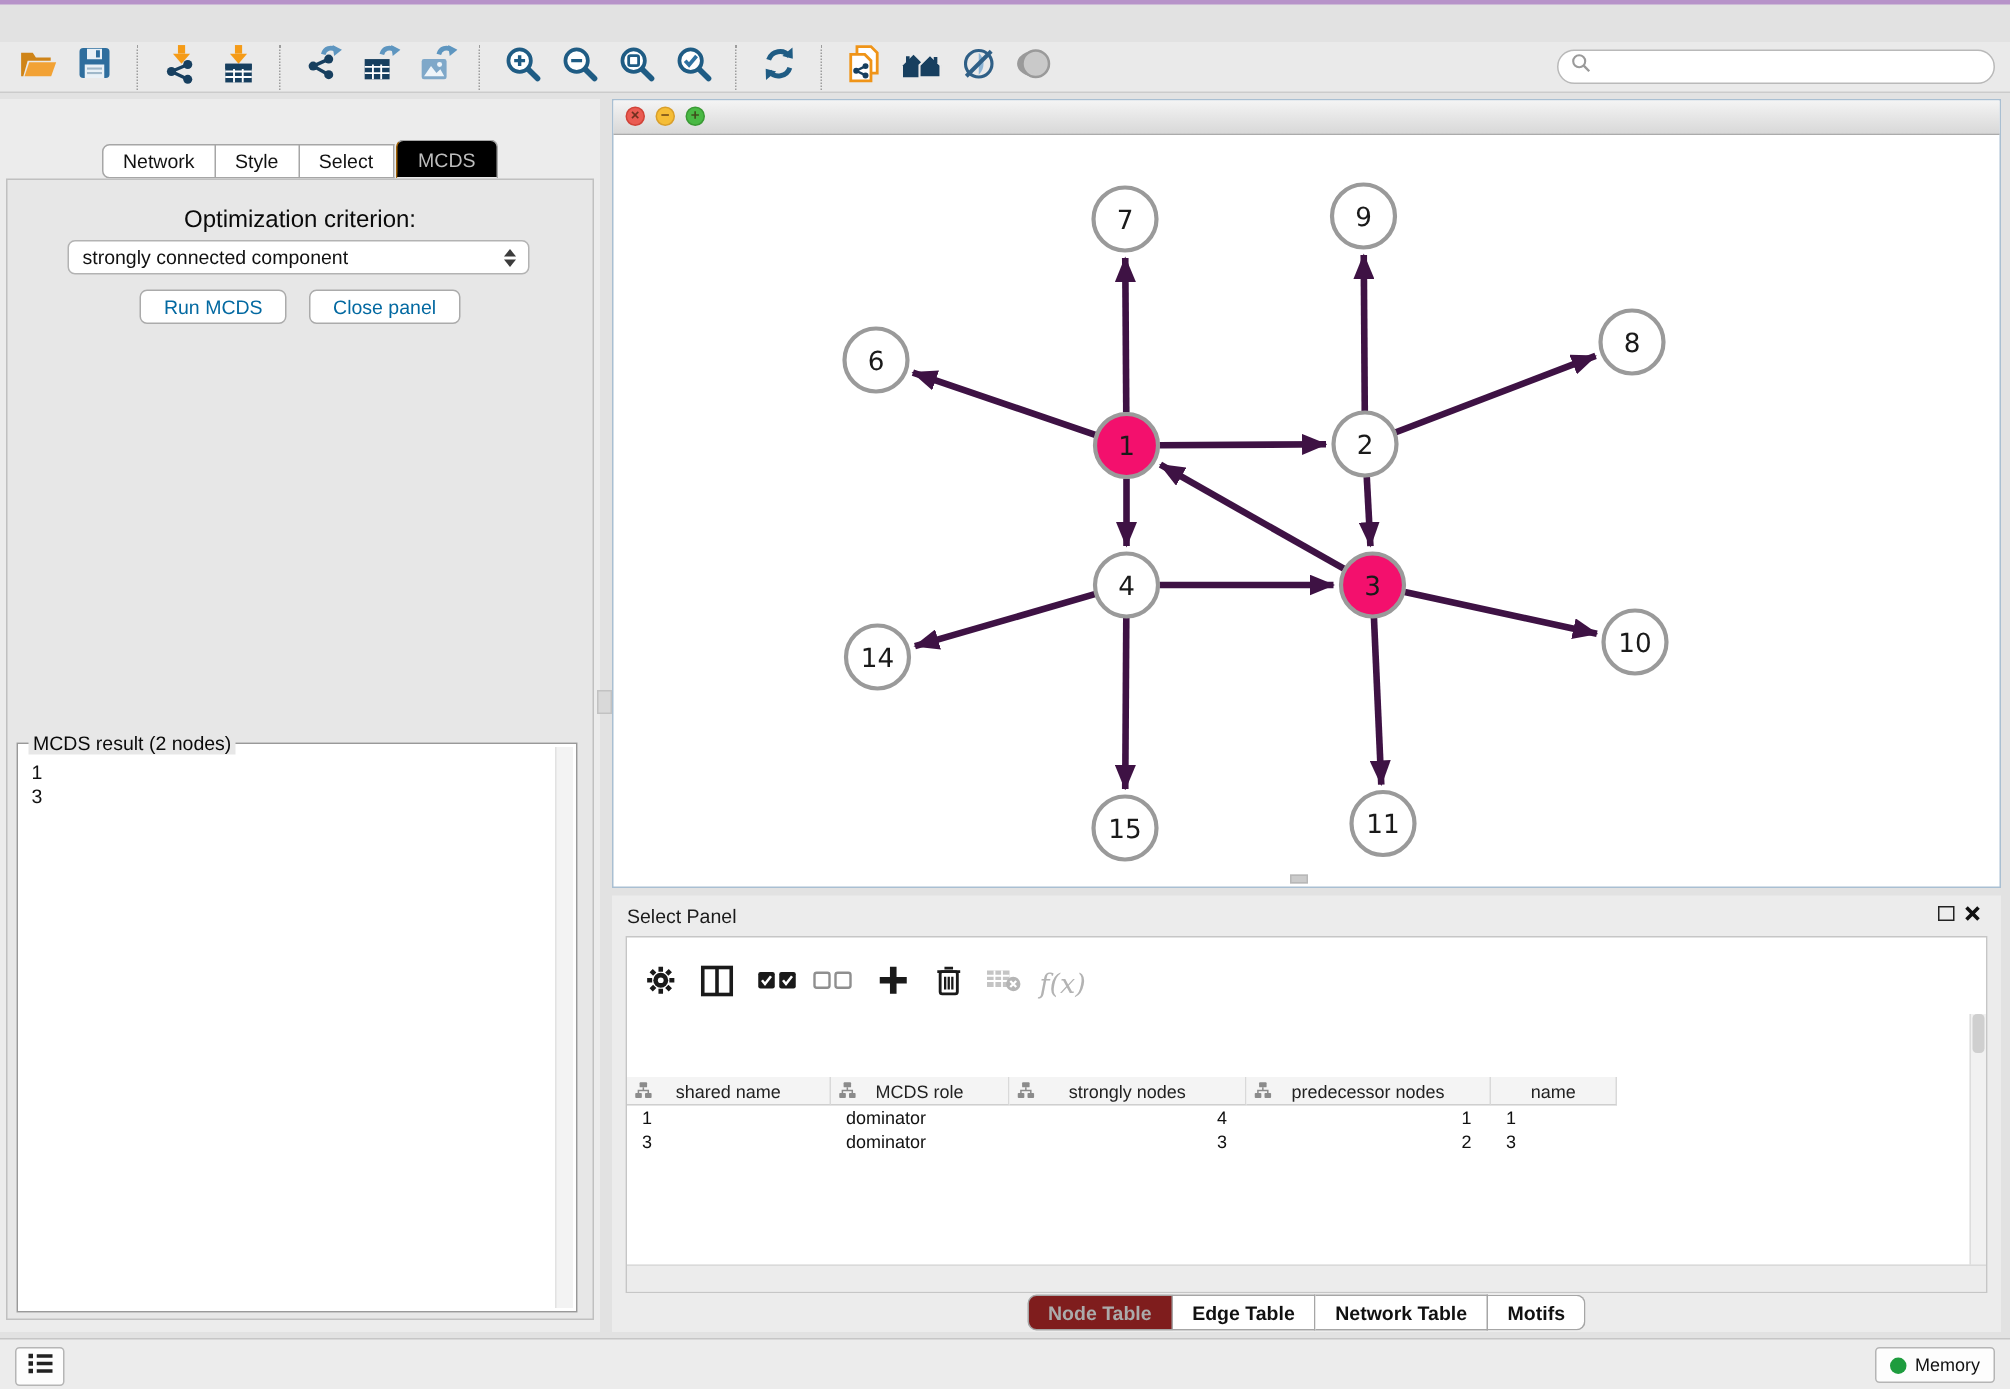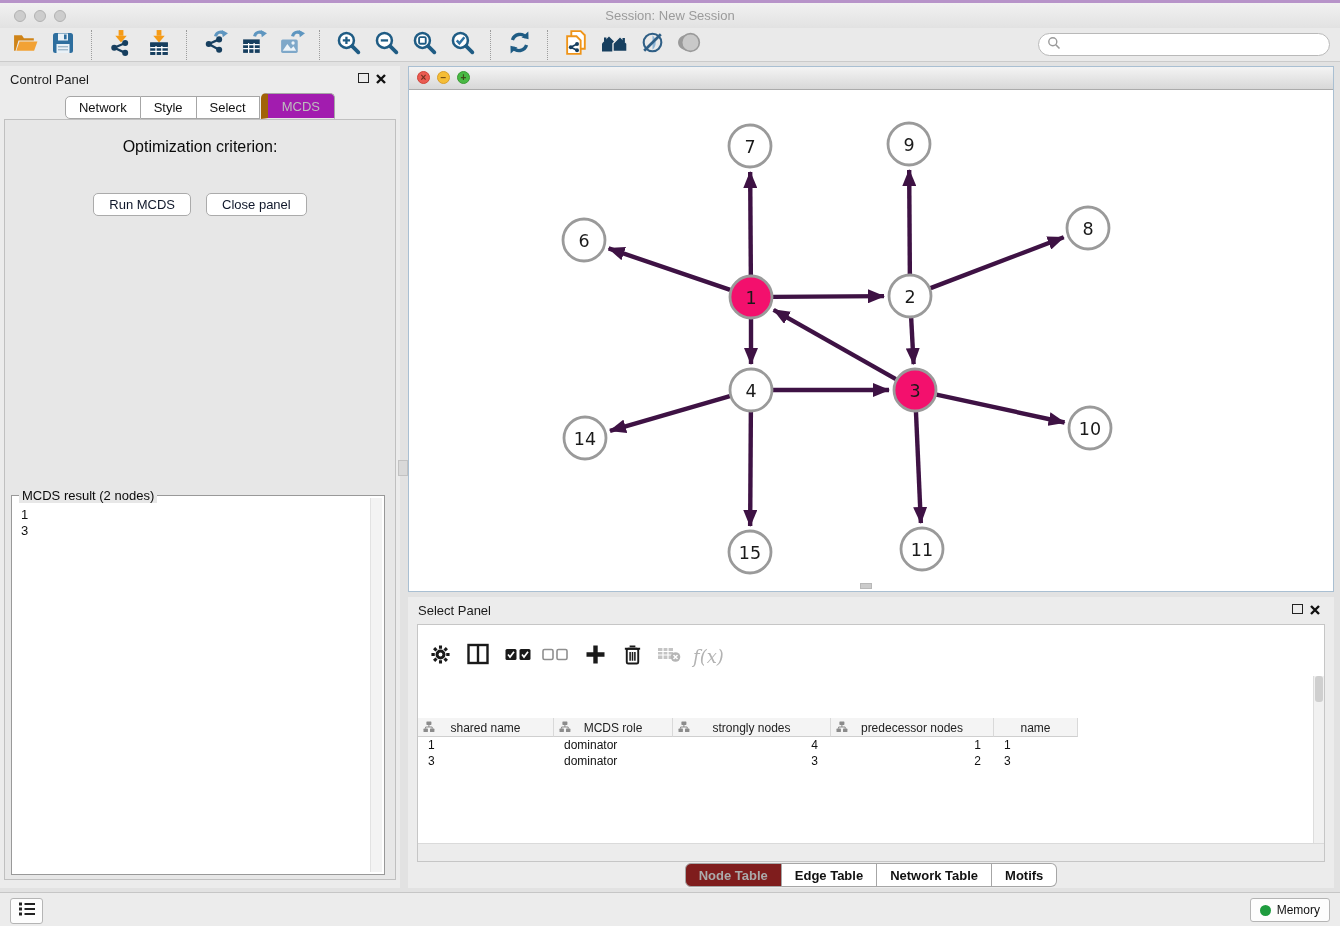--- a/index.html
+++ b/index.html
@@ -25,32 +25,32 @@
   
   .control-panel{position:absolute;left:0;top:66px;width:400px;height:822px;background:#ececec;}
   .panel-head{position:absolute;left:0;top:0;right:0;height:28px;}
   .panel-head .ptitle{position:absolute;left:10px;top:6px;font-size:13px;color:#1b1b1b;}
   .winbtn-float{position:absolute;top:7px;width:11px;height:10px;border:1.5px solid #222;box-sizing:border-box;}
   .winbtn-close{position:absolute;top:5px;width:13px;height:13px;}
   .cp-tabs{position:absolute;left:0;top:30px;right:0;height:23px;display:flex;justify-content:center;align-items:flex-end;}
   .cp-tab{background:#fff;border:1px solid #a6a6a6;border-left:none;padding:3px 13px 3px;font-size:13px;
           color:#111;line-height:15px;}
   .cp-tab:first-child{border-left:1px solid #a6a6a6;border-radius:5px 0 0 5px;}
-  .cp-tab.active{background:#a21caf;color:#bdbdbd;border-left:7px solid #a16207;border-bottom-color:#e7e7e7;
+  .cp-tab.active{background:#000000;color:#bdbdbd;border-left:1px solid #a16207;border-bottom-color:#e7e7e7;
                  border-radius:5px 5px 0 0;padding:5px 14px 4px;margin-left:1px;}
   .cp-body{position:absolute;left:4px;right:4px;top:53px;bottom:8px;background:#e7e7e7;border:1px solid #c0c0c0;}
   .opt-label{position:absolute;left:0;right:0;top:18px;text-align:center;font-size:16px;color:#0a0a0a;}
   .combo{position:absolute;left:40px;right:42px;top:40px;height:23px;background:#fff;border:1px solid #b3b3b3;
          border-radius:5px;display:flex;align-items:center;padding-left:9px;font-size:13px;color:#111;box-sizing:border-box;}
   .stepper{position:absolute;right:5px;top:0;bottom:0;width:14px;display:flex;flex-direction:column;
            align-items:center;justify-content:center;gap:2px;}
   .stepper .up{width:0;height:0;border-left:4px solid transparent;border-right:4px solid transparent;border-bottom:5px solid #3c3c3c;}
   .stepper .down{width:0;height:0;border-left:4px solid transparent;border-right:4px solid transparent;border-top:5px solid #3c3c3c;}
   .btnrow{position:absolute;left:0;right:0;top:73px;display:flex;justify-content:center;gap:15px;}
-  .pbtn{background:#fff;border:1px solid #ababab;border-radius:5px;font-size:13px;padding:3px 15px;color:#0f172a;}
+  .pbtn{background:#fff;border:1px solid #ababab;border-radius:5px;font-size:13px;padding:3px 15px;color:#0369a1;}
   .result-box{position:absolute;left:6px;right:10px;top:375px;bottom:4px;border:1px solid #999;background:#fff;}
   .result-legend{position:absolute;top:-8px;left:7px;background:#e7e7e7;padding:0 3px;font-size:13px;color:#0a0a0a;}
   .result-list{position:absolute;left:2px;top:9px;right:14px;bottom:2px;font-size:13px;color:#111;
                padding:2px 0 0 7px;line-height:16px;overflow:hidden;}
   .result-scroll{position:absolute;top:2px;bottom:2px;right:2px;width:11px;background:#f3f3f3;border-left:1px solid #e2e2e2;}
   
   .network-window{position:absolute;left:408px;top:66px;width:926px;height:526px;background:#fff;
                   border:1px solid #a9bfd2;box-sizing:border-box;}
   .nw-titlebar{position:absolute;left:0;top:0;right:0;height:22px;background:linear-gradient(#f4f4f4,#d8d8d8);
                border-bottom:1px solid #ababab;}
@@ -96,26 +96,20 @@
   .memory-btn{position:absolute;right:10px;top:5px;height:24px;background:#fdfdfd;border:1px solid #b5b5b5;
               border-radius:3px;display:flex;align-items:center;gap:6px;padding:0 9px;font-size:12px;color:#111;box-sizing:border-box;}
   .memory-dot{width:11px;height:11px;border-radius:50%;background:#1e9c3e;}
 </style>
 </head>
 <body>
 
 <div class="app">
   <div class="topstrip"></div>
 
-  <div class="titlebar">
-    <span class="tl" style="left:14px"></span>
-    <span class="tl" style="left:34px"></span>
-    <span class="tl" style="left:54px"></span>
-    <div class="title">Session: New Session</div>
-  </div>
 
   <div class="toolbar">
     <span class="tbtn">
         <span><svg width="27" height="27" viewBox="0 0 26 26">
             <path d="M2 21 L2 6 L9.5 6 L11.5 9 L21 9 L21 11 L6.2 11 L3.4 21 Z" fill="#cf8418"></path>
             <path d="M4.2 21 L7.2 12 L24.5 12 L21.3 21 Z" fill="#f2a235"></path>
           </svg></span>
       </span>
     <span class="tbtn">
         <span><svg width="26" height="26" viewBox="0 0 26 26">
@@ -248,35 +242,35 @@
     <div class="searchbox">
       <span><svg width="14" height="14" viewBox="0 0 14 14">
             <circle cx="5.8" cy="5.8" r="4" fill="none" stroke="#9a9a9a" stroke-width="1.4"></circle>
             <path d="M8.8 8.8 L12.5 12.5" stroke="#9a9a9a" stroke-width="1.6"></path>
           </svg></span>
       <input placeholder="" style="">
     </div>
   </div>
 
   <div class="control-panel">
-    <div class="panel-head">
-      <span class="ptitle">Control Panel</span>
-      <span class="winbtn-float" style="right:31px"></span>
-      <span class="winbtn-close" style="right:12px"><svg width="12" height="12" viewBox="0 0 12 12">
-            <path d="M2 2 L10 10 M10 2 L2 10" stroke="#111" stroke-width="2.4"></path>
-          </svg></span>
-    </div>
     <div class="cp-tabs" id="cp-tabs">
         <span class="cp-tab">Network</span>
         <span class="cp-tab">Style</span>
         <span class="cp-tab">Select</span>
         <span class="cp-tab active">MCDS</span>
       </div>
     <div class="cp-body">
       <div class="opt-label">Optimization criterion:</div>
+      <div class="combo">
+        <span>strongly connected component</span>
+        <span class="stepper">
+            <span class="up"></span>
+            <span class="down"></span>
+          </span>
+      </div>
       <div class="btnrow">
         <button class="pbtn">Run MCDS</button>
         <button class="pbtn">Close panel</button>
       </div>
       <div class="result-box">
         <span class="result-legend">MCDS result (2 nodes)</span>
         <div class="result-list" id="mcds-result-list">
             <div>1</div>
             <div>3</div>
           </div>

